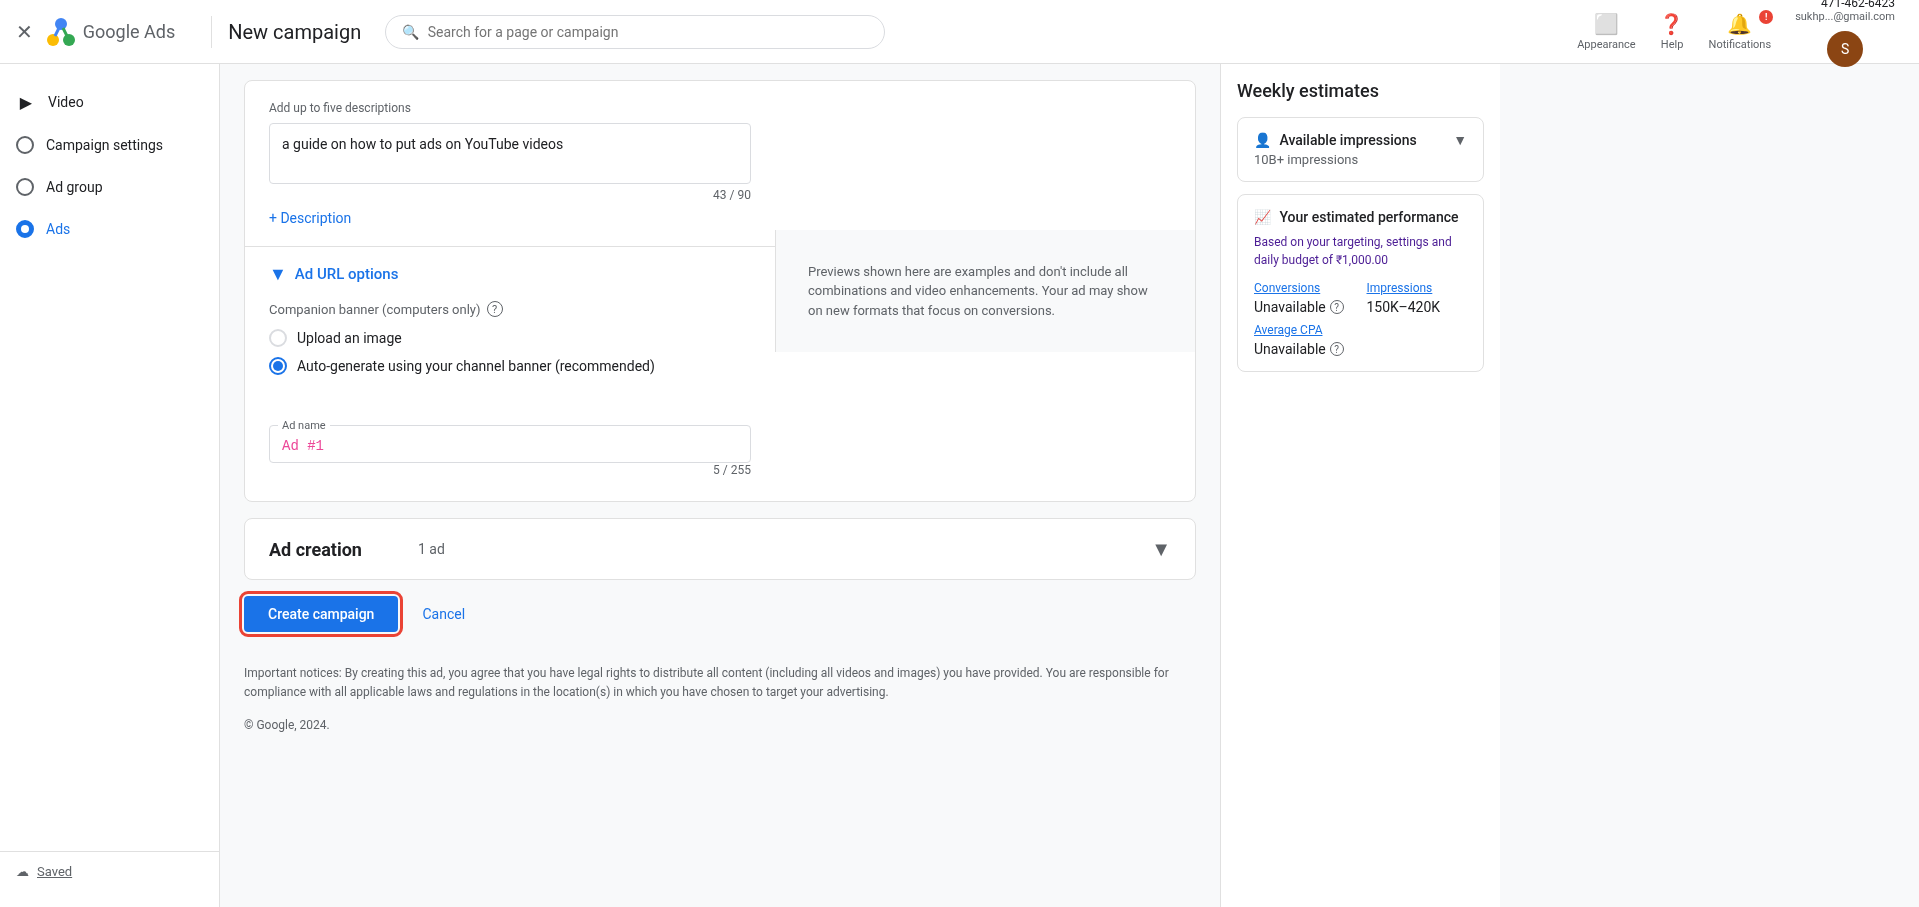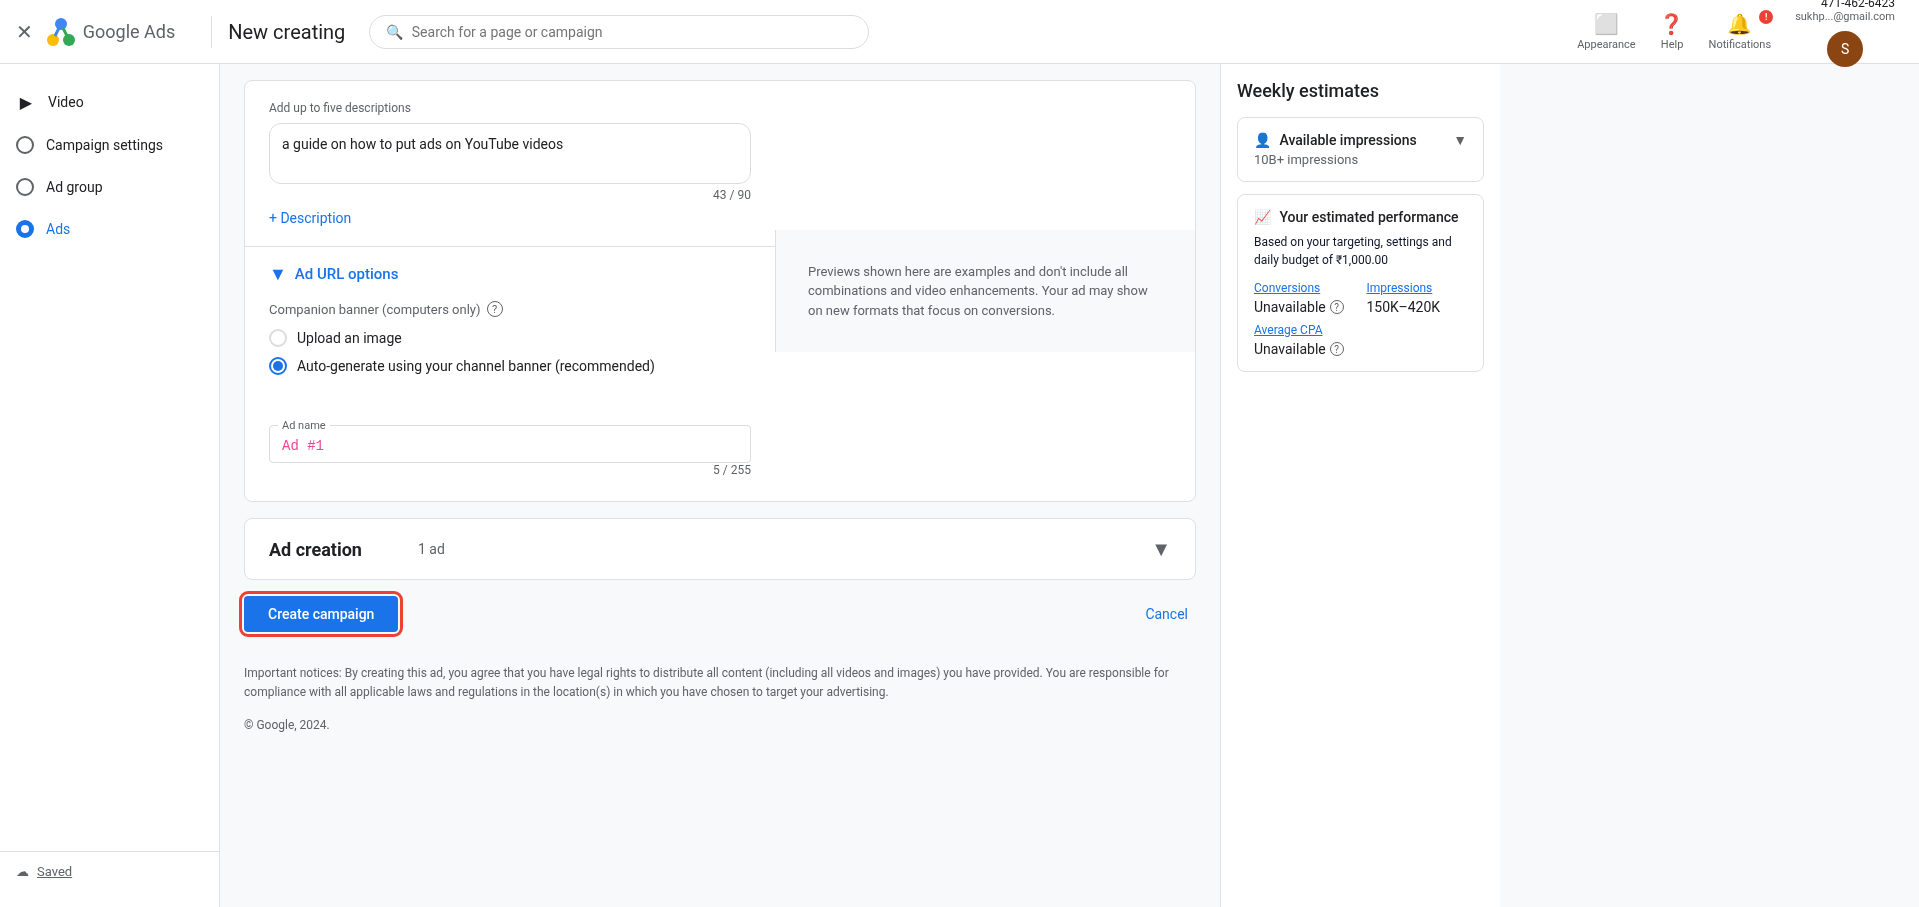--- a/index.html
+++ b/index.html
@@ -225,21 +225,21 @@
     .description-section {
       padding: 20px 24px;
     }
     .section-label {
       font-size: 12px;
       color: #5f6368;
       margin-bottom: 8px;
     }
     .description-input-wrap {
       border: 1px solid #dadce0;
-      border-radius: 12px;
+      border-radius: 4px;
       padding: 12px;
       margin-bottom: 4px;
     }
     .description-input {
       width: 100%;
       border: none;
       outline: none;
       font-size: 14px;
       color: #202124;
       resize: none;
@@ -403,21 +403,20 @@
       color: #5f6368;
       margin-left: 32px;
     }
 
     
     .action-row {
       display: flex;
       align-items: center;
       gap: 16px;
       margin-bottom: 16px;
-      justify-content: space-between;
     }
     .create-campaign-btn {
       background: #1a73e8;
       color: #fff;
       border: none;
       border-radius: 4px;
       padding: 10px 24px;
       font-size: 14px;
       font-weight: 500;
       cursor: pointer;
@@ -491,21 +490,21 @@
     .performance-title {
       display: flex;
       align-items: center;
       gap: 8px;
       font-size: 14px;
       font-weight: 500;
       margin-bottom: 8px;
     }
     .performance-desc {
       font-size: 12px;
-      color: #0f172a;
+      color: #4c1d95;
       margin-bottom: 12px;
       line-height: 1.5;
     }
     .perf-grid {
       display: grid;
       grid-template-columns: 1fr 1fr;
       gap: 12px;
     }
     .perf-item-label {
       font-size: 12px;
@@ -547,21 +546,21 @@
     <svg class="logo-icon" viewBox="0 0 32 32">
       <circle cx="8" cy="24" r="6" fill="#fbbc04"></circle>
       <circle cx="24" cy="24" r="6" fill="#34a853"></circle>
       <circle cx="16" cy="8" r="6" fill="#4285f4"></circle>
       <line x1="10" y1="20" x2="14" y2="12" stroke="#4285f4" stroke-width="3"></line>
       <line x1="22" y1="20" x2="18" y2="12" stroke="#34a853" stroke-width="3"></line>
     </svg>
     <span class="logo-text">Google Ads</span>
   </div>
   <div class="header-divider"></div>
-  <span class="campaign-title">New creating</span>
+  <span class="campaign-title">New campaign</span>
   <div class="search-bar">
     <span class="search-icon-wrap">🔍</span>
     <input type="text" placeholder="Search for a page or campaign" style="">
   </div>
   <div class="header-actions">
     <div class="header-action-item">
       <span class="action-icon">⬜</span>
       <span class="header-action-label">Appearance</span>
     </div>
     <div class="header-action-item">

